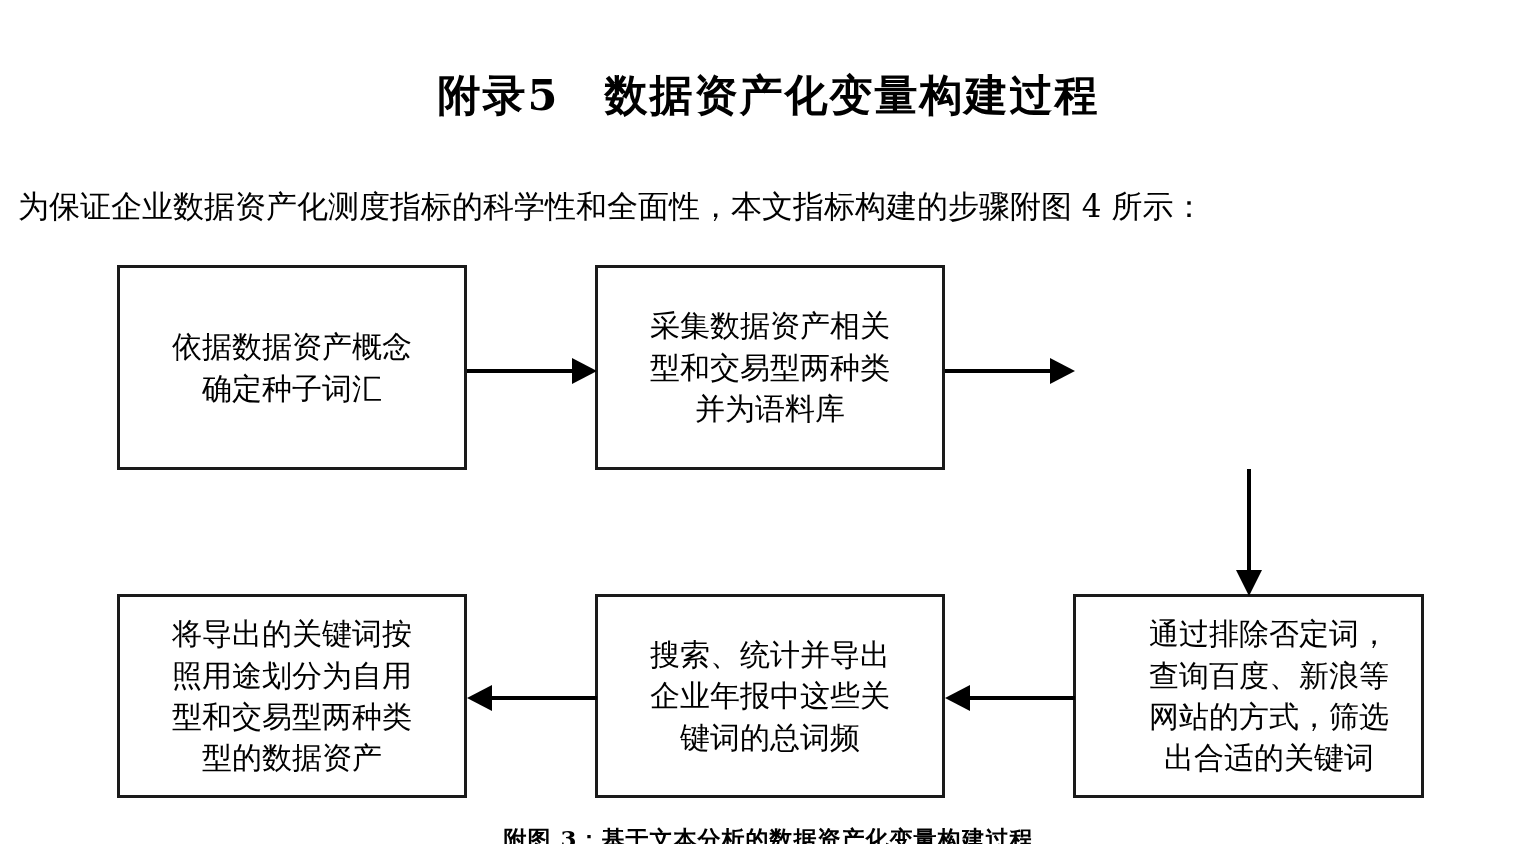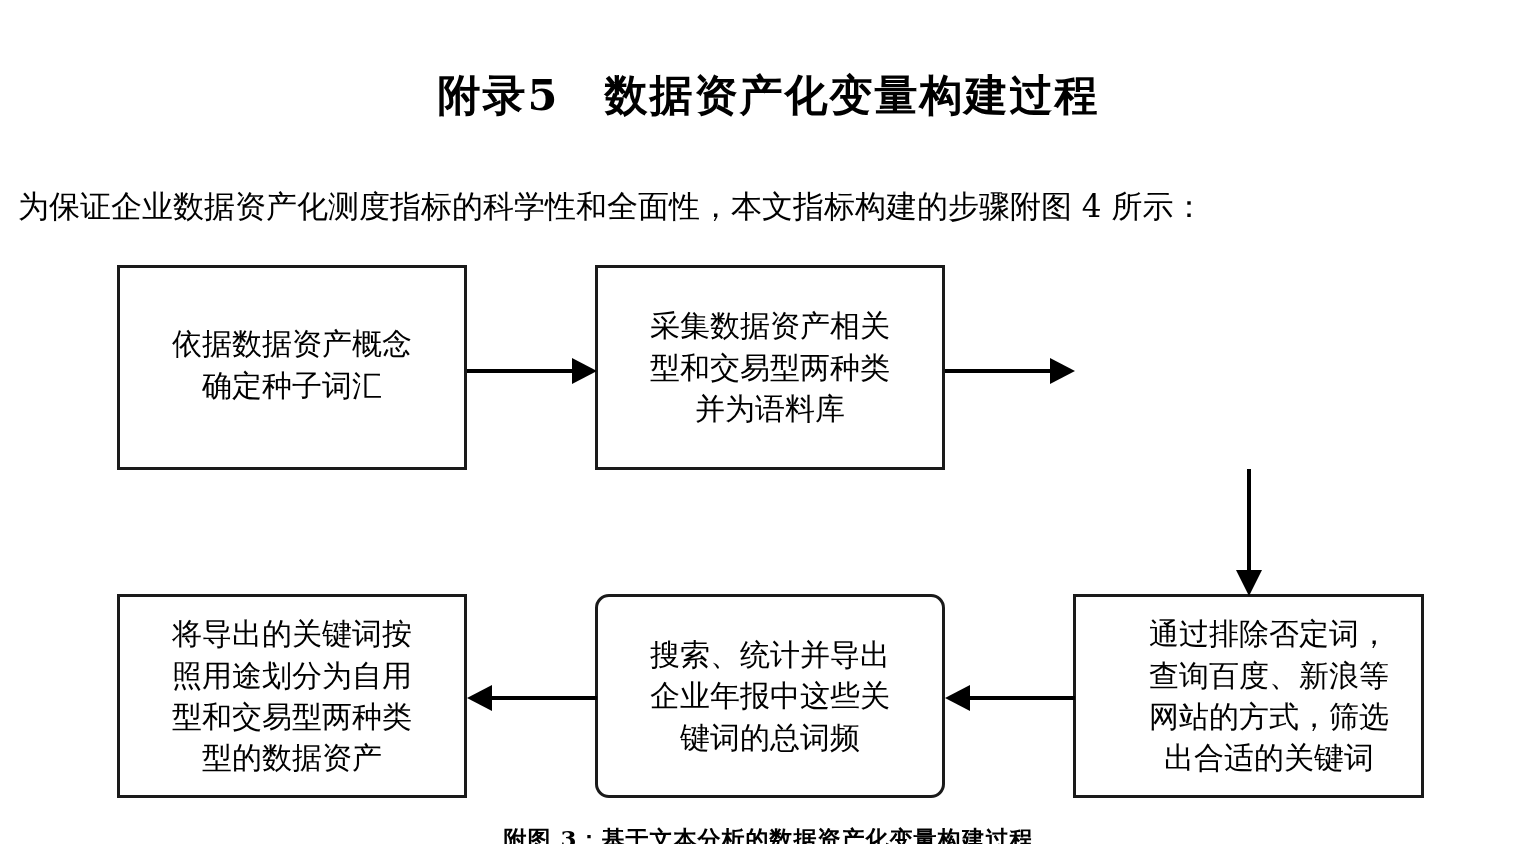--- a/index.html
+++ b/index.html
@@ -68,26 +68,26 @@
   }
   .flow-box .box-text {
     font-size: 30px;
     line-height: 1.38;
     padding: 0 14px;
     white-space: pre-line;
     letter-spacing: 0px;
   }
 
   
-  #box-1 { left: 107px; top: 225px; width: 350px; height: 205px; font-family: Liberation Mono, monospace; }
+  #box-1 { left: 107px; top: 225px; width: 350px; height: 205px; }
   #box-2 { left: 585px; top: 225px; width: 350px; height: 205px; }
   #box-3 { left: 1063px; top: 225px; width: 351px; height: 205px; }
   
   #box-4 { left: 1063px; top: 554px; width: 351px; height: 204px; padding-left: 41px; }
-  #box-5 { left: 585px; top: 554px; width: 350px; height: 204px; border-radius: 14px; }
+  #box-5 { left: 585px; top: 554px; width: 350px; height: 204px; }
   #box-6 { left: 107px; top: 554px; width: 350px; height: 204px; }
 
   .arrow-svg {
     position: absolute;
     overflow: visible;
   }
 
   .caption {
     position: absolute;
     left: 0;

